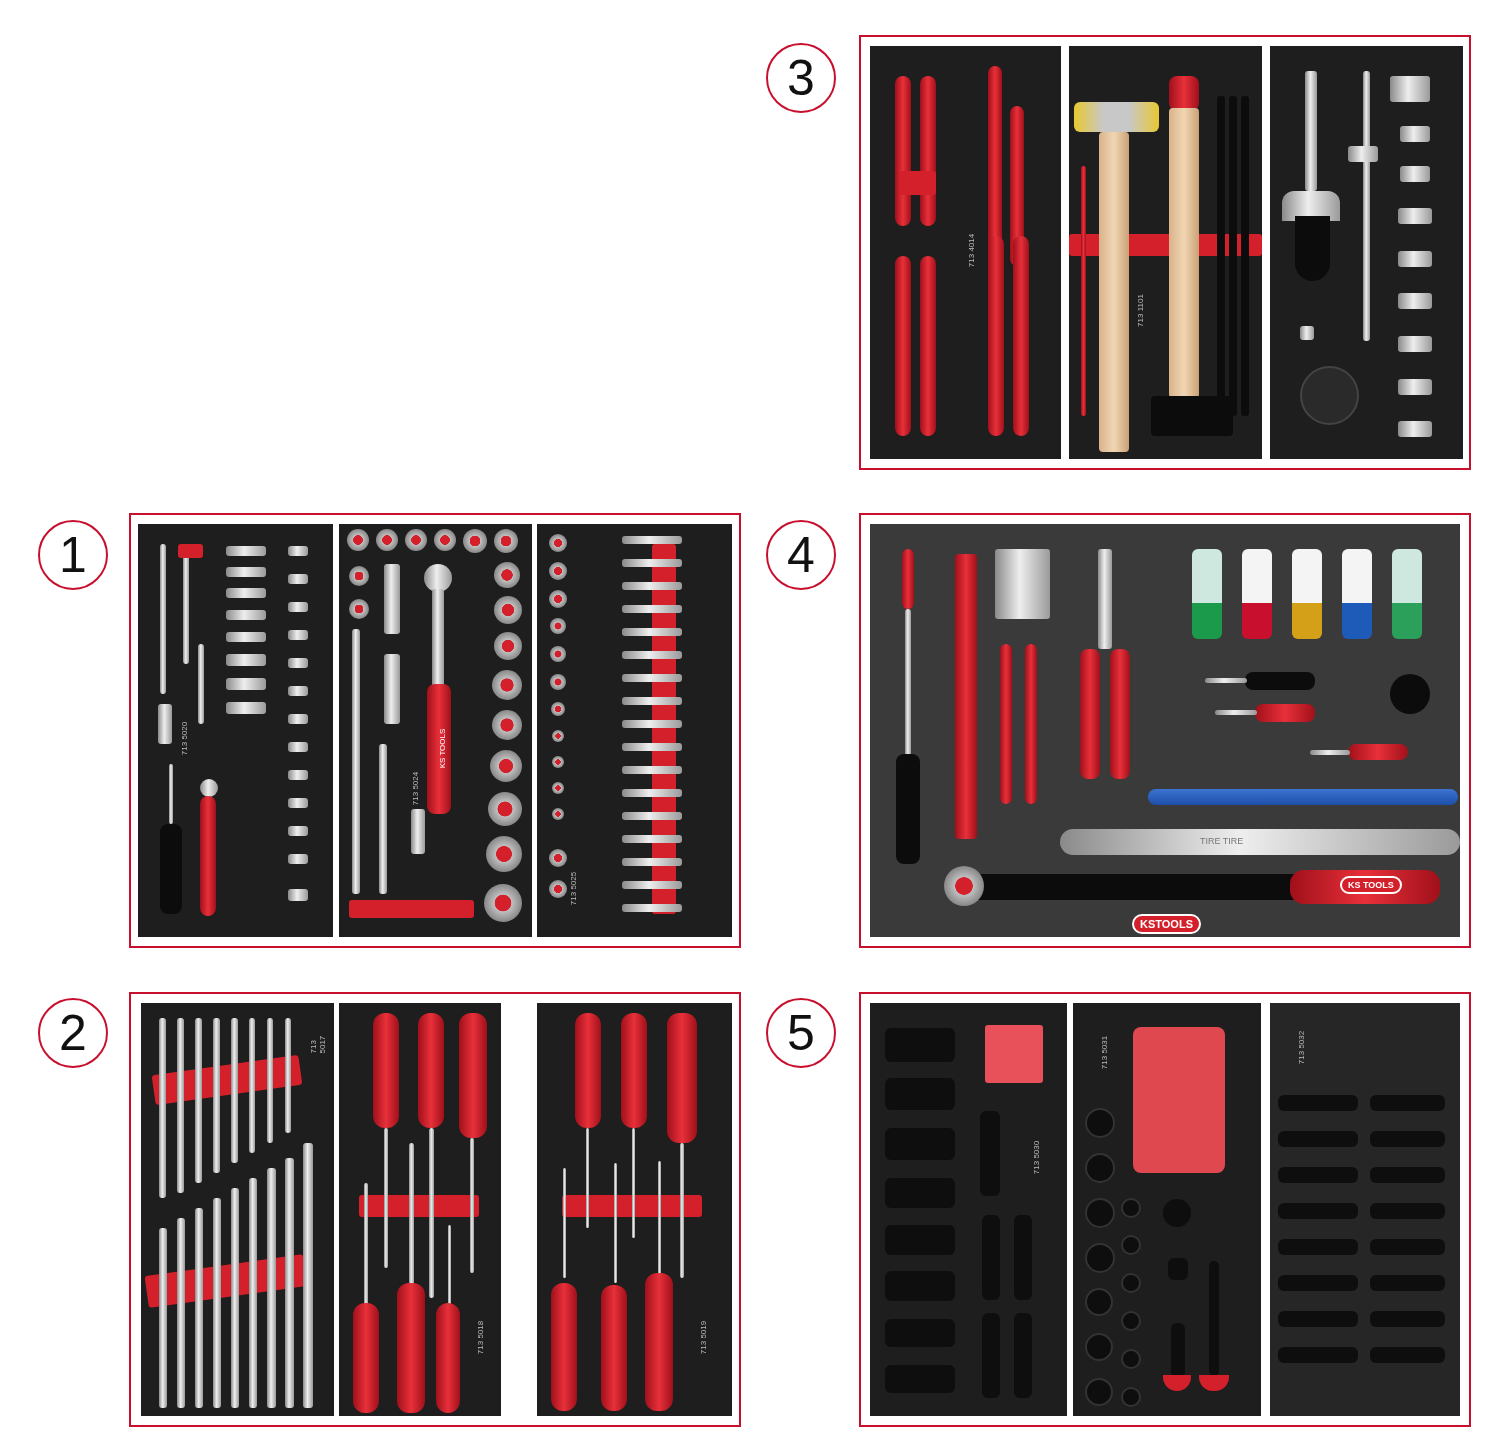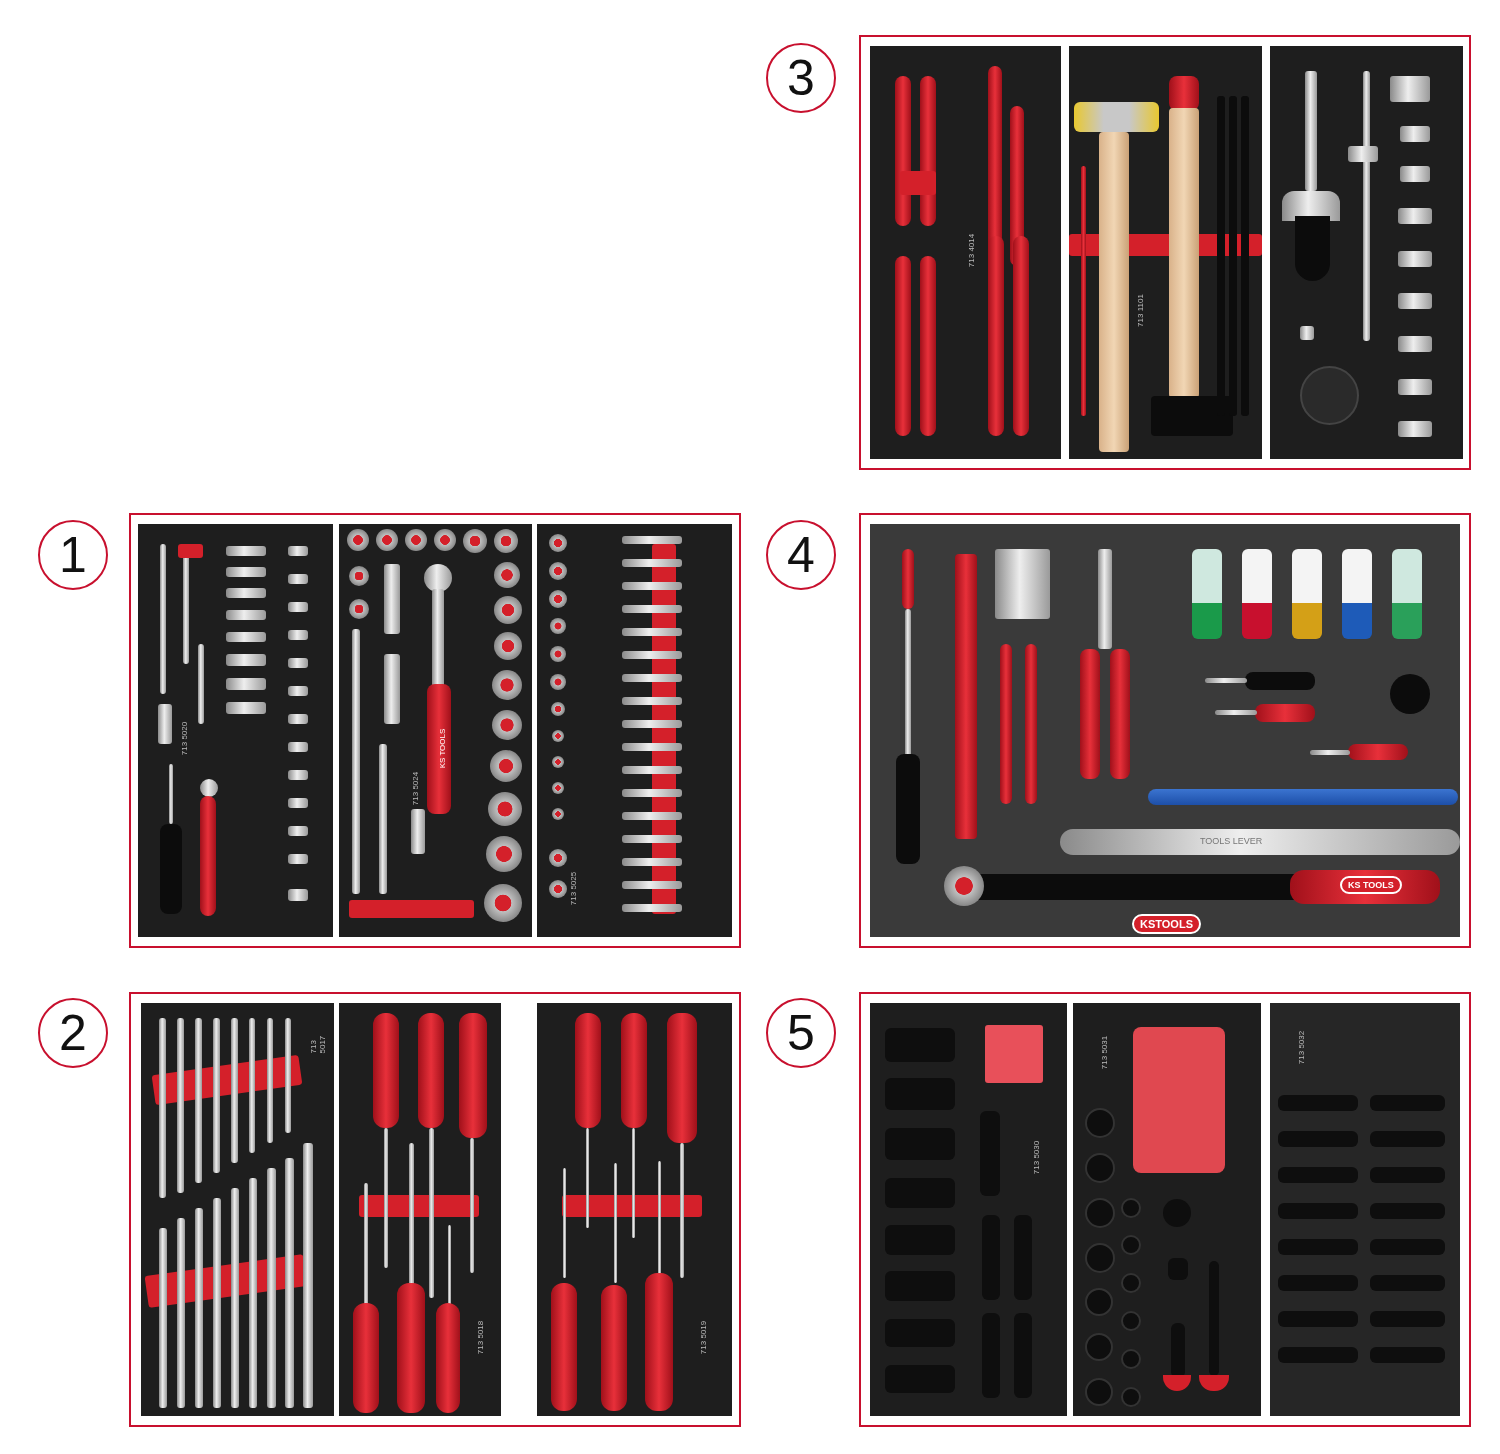--- a/index.html
+++ b/index.html
@@ -203,21 +203,21 @@
     <div class="caps" style="left:522px;top:25px;background:linear-gradient(180deg,#cfe8df 0 60%,#2aa05a 60%);"></div>
     <div class="blackh" style="left:375px;top:148px;width:70px;height:18px;"></div>
     <div class="silver" style="left:335px;top:154px;width:42px;height:5px;"></div>
     <div class="redh" style="left:385px;top:180px;width:60px;height:18px;"></div>
     <div class="silver" style="left:345px;top:186px;width:42px;height:5px;"></div>
     <div class="blackh" style="left:520px;top:150px;width:40px;height:40px;border-radius:50%;"></div>
     <div class="redh" style="left:478px;top:220px;width:60px;height:16px;"></div>
     <div class="silver" style="left:440px;top:226px;width:40px;height:5px;"></div>
     <div style="position:absolute;left:278px;top:265px;width:310px;height:16px;background:linear-gradient(180deg,#3b74d0,#1d4fa8);border-radius:8px;"></div>
     <div class="silver" style="left:190px;top:305px;width:400px;height:26px;border-radius:14px;"></div>
-    <span class="tiny" style="left:330px;top:312px;color:#777;font-size:9px;">TOOLS LEVER</span>
+    <span class="tiny" style="left:330px;top:312px;color:#777;font-size:9px;">TIRE TIRE</span>
     <div class="blackh" style="left:90px;top:350px;width:420px;height:26px;border-radius:10px;"></div>
     <div class="redh" style="left:420px;top:346px;width:150px;height:34px;border-radius:14px;"></div>
     <div class="socket" style="left:74px;top:342px;width:40px;height:40px;"></div>
     <span class="logo" style="left:470px;top:352px;font-size:9px;">KS TOOLS</span>
     <span class="logo" style="left:262px;top:390px;">KSTOOLS</span>
   </div>
 </div>
 
 <div class="panel" style="left:129px;top:992px;width:612px;height:435px;">
   <div class="tray" style="left:10px;width:193px;">

